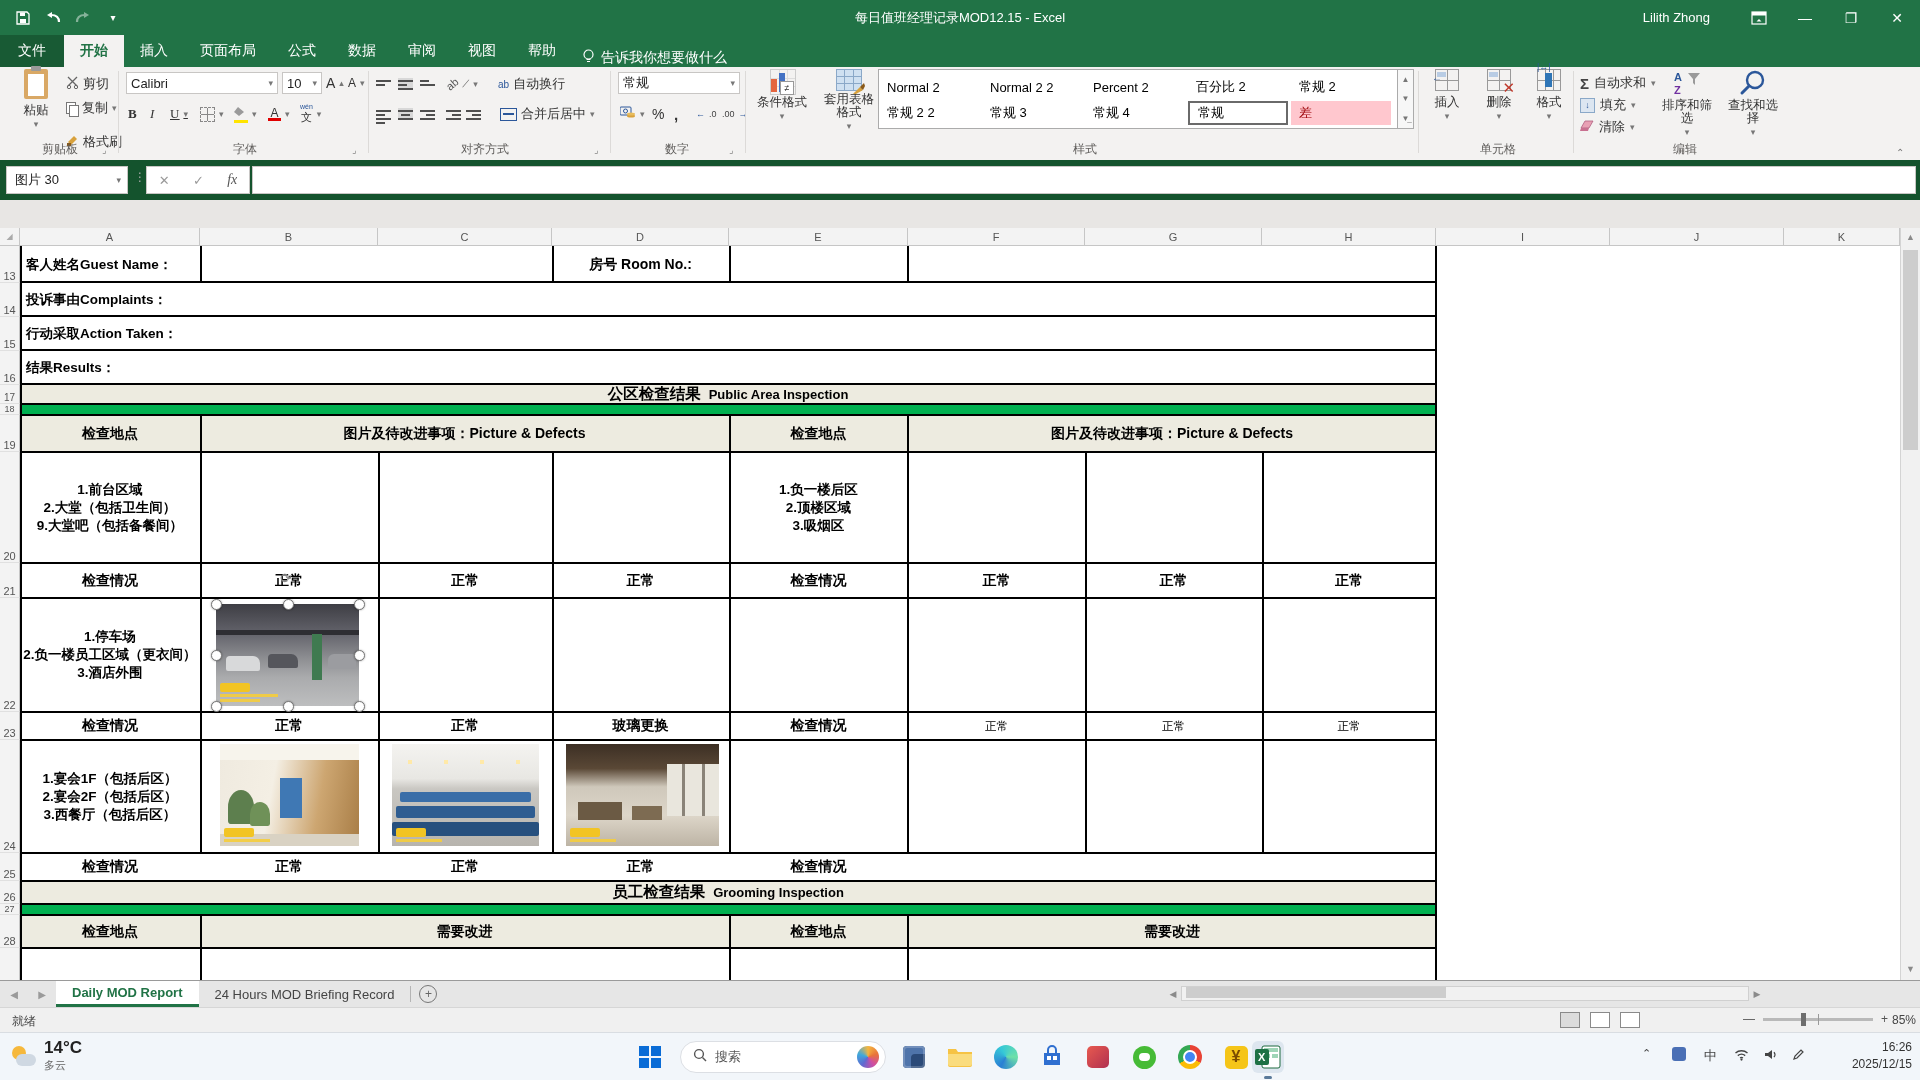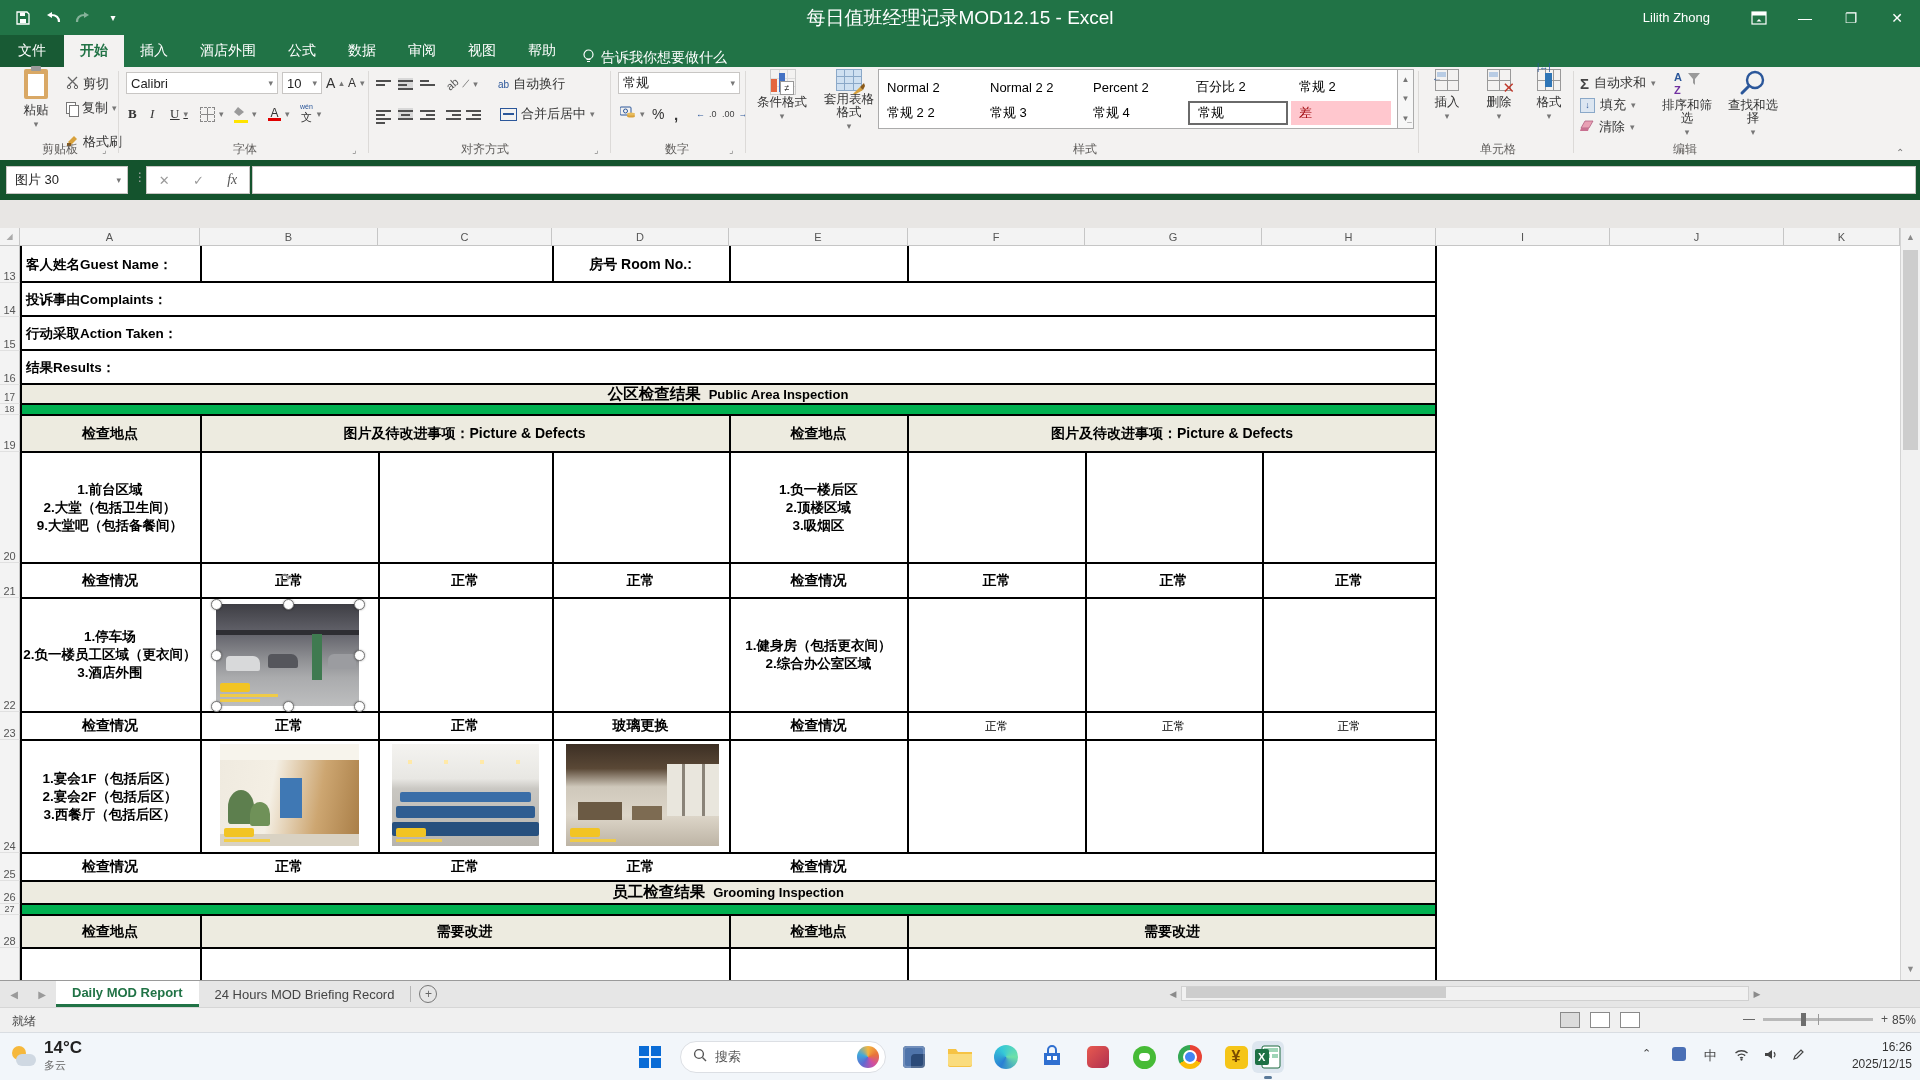--- a/index.html
+++ b/index.html
@@ -3,21 +3,21 @@
 <meta charset="utf-8">
 <style>
   html,body{margin:0;padding:0;background:#000;}
   #screen{position:relative;width:1920px;height:1080px;overflow:hidden;
     font-family:"Liberation Sans","DejaVu Sans",sans-serif;background:#fff;
     -webkit-font-smoothing:antialiased;}
   
   #titlebar{position:absolute;left:0;top:0;width:1920px;height:35px;background:#217346;color:#fff;}
   #titlebar .qat{position:absolute;top:0;height:35px;display:flex;align-items:center;color:#fff;}
   .qbtn{width:30px;height:28px;display:flex;align-items:center;justify-content:center;font-size:15px;}
-  .title-text{position:absolute;left:0;right:0;top:0;height:35px;display:flex;align-items:center;justify-content:center;font-size:19px;color:#fff;}
+  .title-text{position:absolute;left:0;right:0;top:0;height:35px;display:flex;align-items:center;justify-content:center;font-size:13px;color:#fff;}
   .tb-right{position:absolute;right:0;top:0;height:35px;display:flex;align-items:center;}
   .winbtn{width:46px;height:35px;display:flex;align-items:center;justify-content:center;font-size:14px;color:#fff;}
   
   #tabrow{position:absolute;left:0;top:35px;width:1920px;height:32px;background:#217346;display:flex;align-items:flex-end;}
   .rtab{height:32px;padding:0 16px;display:flex;align-items:center;color:#fff;font-size:14px;}
   .rtab.file{background:#185a34;padding:0 18px;}
   .rtab.active{background:#f3f2f1;color:#217346;font-weight:bold;}
   .tellme{display:flex;align-items:center;gap:6px;color:#fff;font-size:14px;margin-left:10px;}
   
   #ribbon{position:absolute;left:0;top:67px;width:1920px;height:93px;background:#f3f2f1;border-bottom:1px solid #d2d0ce;}
@@ -126,21 +126,21 @@
       <div class="winbtn">—</div>
       <div class="winbtn">❐</div>
       <div class="winbtn">✕</div>
     </div>
   </div>
 
   <div id="tabrow">
     <div class="rtab file">文件</div>
     <div class="rtab active">开始</div>
     <div class="rtab">插入</div>
-    <div class="rtab">酒店外围</div>
+    <div class="rtab">页面布局</div>
     <div class="rtab">公式</div>
     <div class="rtab">数据</div>
     <div class="rtab">审阅</div>
     <div class="rtab">视图</div>
     <div class="rtab">帮助</div>
     <div class="tellme">
       <span><svg width="13" height="15" viewBox="0 0 13 15">
             <circle cx="6.5" cy="5.5" r="4.5" fill="none" stroke="#fff" stroke-width="1.2"></circle>
             <path d="M4.5 10.5h4M5 12.5h3" stroke="#fff" stroke-width="1.2"></path>
           </svg></span>
@@ -562,24 +562,20 @@
     <div class="ctext" style="left:729px;top:335px;width:179px;height:35px;">检查情况</div>
     <div class="ctext" style="left:908px;top:335px;width:177px;height:35px;">正常</div>
     <div class="ctext" style="left:1085px;top:335px;width:177px;height:35px;">正常</div>
     <div class="ctext" style="left:1262px;top:335px;width:174px;height:35px;">正常</div>
 
     <div class="cmulti" style="left:20px;top:370px;width:180px;height:114px;">
       <span>1.停车场</span>
         <span>2.负一楼员工区域（更衣间）</span>
         <span>3.酒店外围</span>
     </div>
-    <div class="cmulti" style="left:729px;top:370px;width:179px;height:114px;">
-      <span>1.健身房（包括更衣间）</span>
-        <span>2.综合办公室区域</span>
-    </div>
 
     <div class="ctext" style="left:20px;top:484px;width:180px;height:28px;">检查情况</div>
     <div class="ctext" style="left:200px;top:484px;width:178px;height:28px;">正常</div>
     <div class="ctext" style="left:378px;top:484px;width:174px;height:28px;">正常</div>
     <div class="ctext" style="left:552px;top:484px;width:177px;height:28px;">玻璃更换</div>
     <div class="ctext" style="left:729px;top:484px;width:179px;height:28px;">检查情况</div>
     <div class="ctext" style="left:908px;top:484px;width:177px;height:28px;font-size:11.5px;font-weight:500;">正常</div>
     <div class="ctext" style="left:1085px;top:484px;width:177px;height:28px;font-size:11.5px;font-weight:500;">正常</div>
     <div class="ctext" style="left:1262px;top:484px;width:174px;height:28px;font-size:11.5px;font-weight:500;">正常</div>
 

